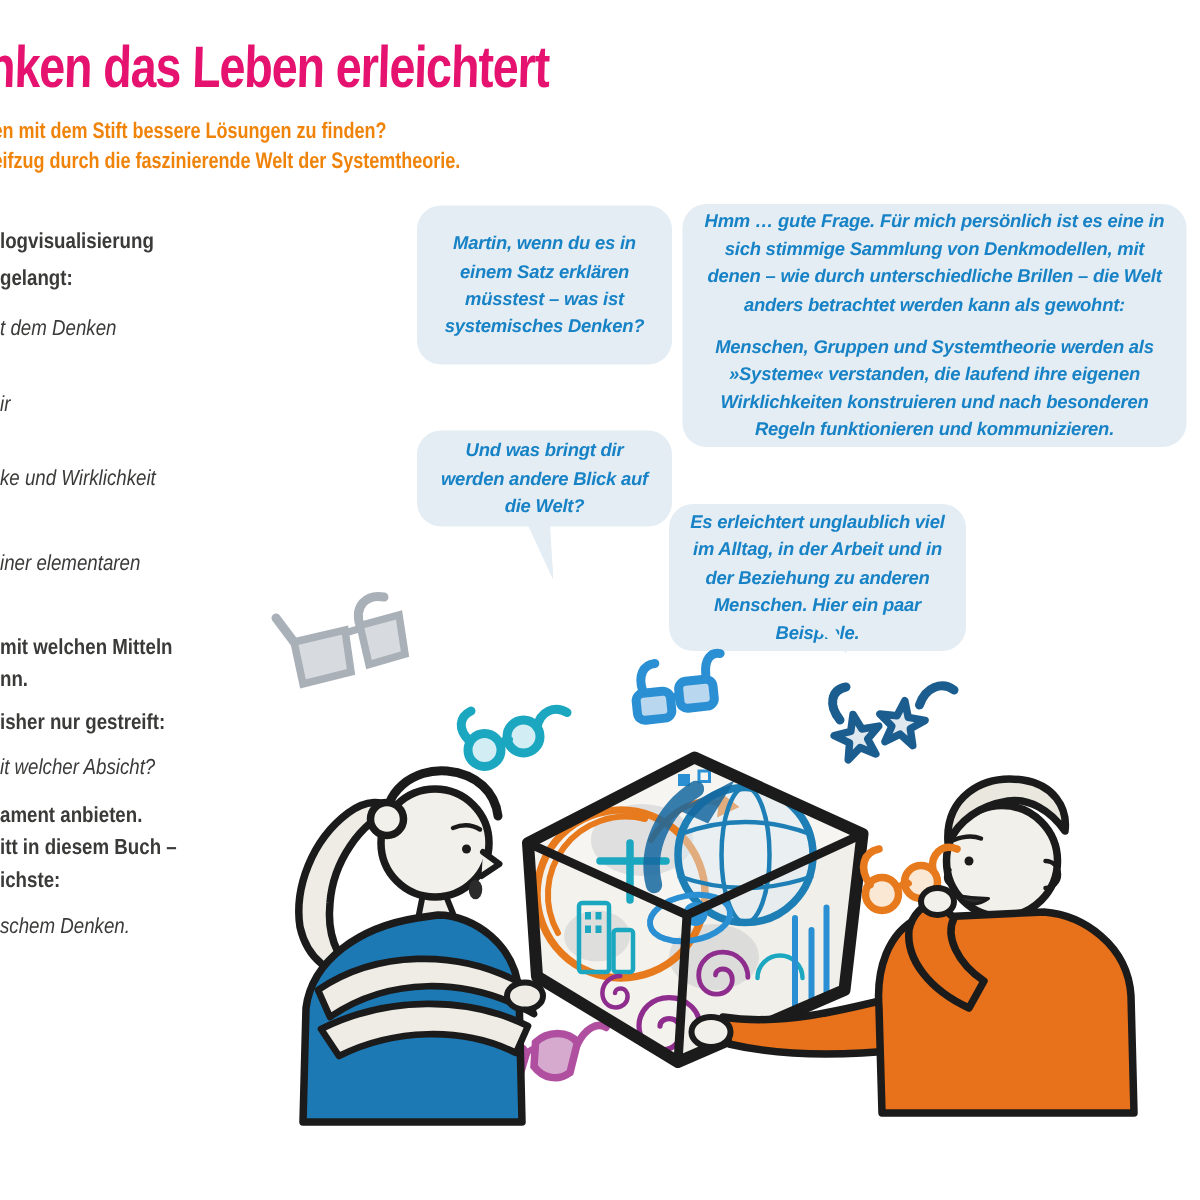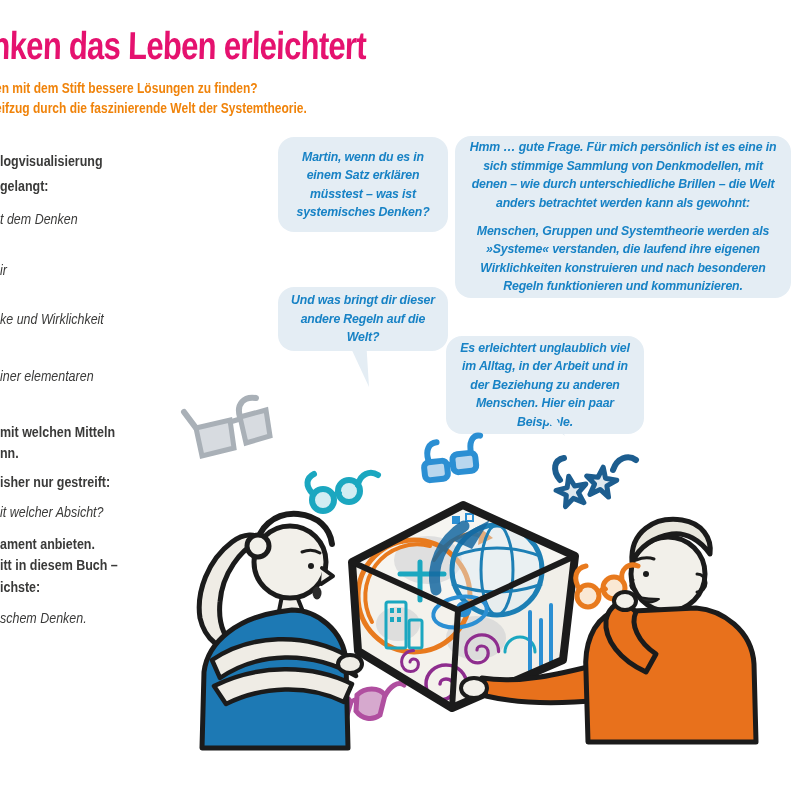--- a/index.html
+++ b/index.html
@@ -18,21 +18,21 @@
   .frag{position:absolute;left:0;color:#3a3a39;font-size:14.5px;font-weight:700;white-space:nowrap;
         transform:scaleX(.86);transform-origin:0 50%;}
   .frag.it{font-style:italic;font-weight:400;}
 
   
   .bubble{position:absolute;background:#e4edf4;border-radius:16px;color:#1782c5;font-weight:700;
           font-style:italic;font-size:12.3px;line-height:1.5;text-align:center;
           display:flex;flex-direction:column;justify-content:center;box-sizing:border-box;
           padding:8px 13px;letter-spacing:-.15px;}
   .bubble p{margin:5px 0;}
-  .b1{left:278px;top:137px;width:170px;height:95px;}
+  .b1{left:278px;top:137px;width:170px;height:106px;}
   .b2{left:455px;top:136px;width:336px;height:162px;}
   .b3{left:278px;top:287px;width:170px;height:64px;}
   .b4{left:446px;top:336px;width:198px;height:98px;}
   .tail{position:absolute;background:#e4edf4;}
   .tail3{left:349px;top:349px;width:20px;height:38px;clip-path:polygon(12% 0,88% 0,100% 100%);}
   .tail4{left:537px;top:414px;width:28px;height:22px;clip-path:polygon(0 0,62% 0,100% 100%);}
 
   .illus{position:absolute;left:160px;top:388px;width:648px;height:390px;}
 </style>
 </head>
@@ -60,21 +60,21 @@
   <div class="frag it" style="top:610px">schem Denken.</div>
 
   <div class="bubble b1">
     <span>Martin, wenn du es in einem Satz erklären müsstest – was ist systemisches Denken?</span>
   </div>
   <div class="bubble b2">
     <p>Hmm … gute Frage. Für mich persönlich ist es eine in sich stimmige Sammlung von Denkmodellen, mit denen – wie durch unterschiedliche Brillen – die Welt anders betrachtet werden kann als gewohnt:</p>
     <p>Menschen, Gruppen und Systemtheorie werden als »Systeme« verstanden, die laufend ihre eigenen Wirklichkeiten konstruieren und nach besonderen Regeln funktionieren und kommunizieren.</p>
   </div>
   <div class="bubble b3">
-    <span>Und was bringt dir dieser andere Regeln auf die Welt?</span>
+    <span>Und was bringt dir werden andere Blick auf die Welt?</span>
   </div>
   <div class="tail tail3"></div>
   <div class="bubble b4">
     <span>Es erleichtert unglaublich viel im Alltag, in der Arbeit und in der Beziehung zu anderen Menschen. Hier ein paar Beispiele.</span>
   </div>
   <div class="tail tail4"></div>
 
   <svg class="illus" viewBox="160 388 648 390">
     <defs>
       <clipPath id="cubeClip">

